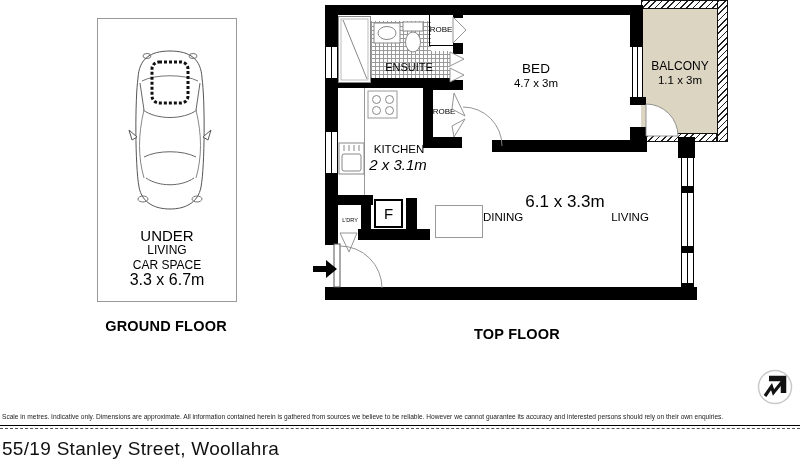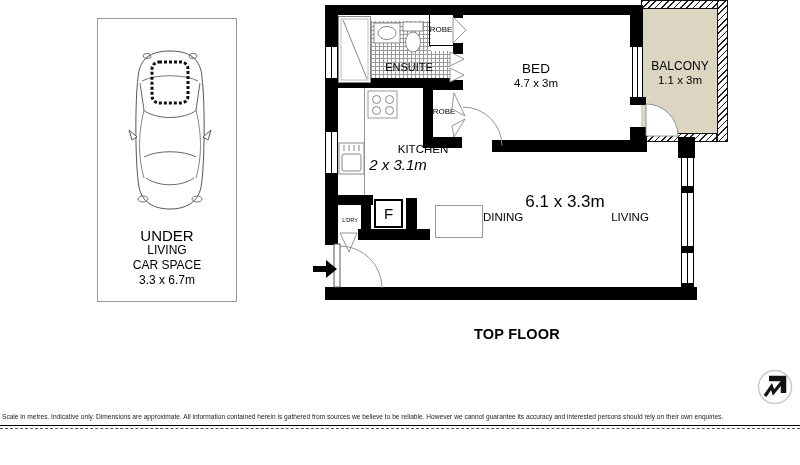--- a/index.html
+++ b/index.html
@@ -41,21 +41,22 @@
     <path d="M 10,90 L 2,83 L 5,93 Z M 76,90 L 84,83 L 81,93 Z" fill="#fff" stroke="#555" stroke-width="1"></path>
     <ellipse cx="20" cy="9" rx="4" ry="2.5" fill="none" stroke="#777" stroke-width="1"></ellipse>
     <ellipse cx="66" cy="9" rx="4" ry="2.5" fill="none" stroke="#777" stroke-width="1"></ellipse>
     <ellipse cx="16" cy="152" rx="5" ry="3" fill="none" stroke="#777" stroke-width="1"></ellipse>
     <ellipse cx="70" cy="152" rx="5" ry="3" fill="none" stroke="#777" stroke-width="1"></ellipse>
   </svg>
 
   <div class="lbl" style="left:167px;top:235px;font-size:15px;">UNDER</div>
   <div class="lbl" style="left:167px;top:250px;font-size:12px;">LIVING</div>
   <div class="lbl" style="left:167px;top:265px;font-size:12px;">CAR SPACE</div>
-  <div class="lbl" style="left:167px;top:280px;font-size:12px;">3.3 x 6.7m</div>
+  <div class="lbl" style="left:167px;top:280px;font-size:16px;">3.3 x 6.7m</div>
+  <div class="lbl title" style="left:166px;top:326px;">GROUND FLOOR</div>
 
   <div class="abs beige" style="left:641px;top:8px;width:76px;height:127px;"></div>
   <div class="hatch" style="left:641px;top:0px;width:87px;height:9px;"></div>
   <div class="hatch" style="left:717px;top:0px;width:11px;height:142px;"></div>
   <div class="hatch" style="left:641px;top:133px;width:76px;height:9px;"></div>
 
   <div class="tiles" style="left:371px;top:21px;width:60px;height:30px;"></div>
   <div class="tiles" style="left:371px;top:51px;width:79px;height:32px;"></div>
 
   <i class="w" style="left:325px;top:5px;width:318px;height:10px;"></i>
@@ -98,21 +99,21 @@
     </div>
   <div class="abs" style="left:364px;top:88px;width:1px;height:107px;background:#999;"></div>
 
   <div class="lbl" style="left:409px;top:67px;font-size:11px;text-align:center;">ENSUITE</div>
   <div class="lbl" style="left:441px;top:30px;font-size:8px;">ROBE</div>
   <div class="lbl" style="left:444px;top:112px;font-size:8px;">ROBE</div>
   <div class="lbl" style="left:536px;top:69px;font-size:13.5px;">BED</div>
   <div class="lbl" style="left:536px;top:84px;font-size:11.5px;">4.7 x 3m</div>
   <div class="lbl" style="left:680px;top:66px;font-size:12px;">BALCONY</div>
   <div class="lbl" style="left:680px;top:81px;font-size:11.5px;">1.1 x 3m</div>
-  <div class="lbl" style="left:399px;top:150px;font-size:11.5px;margin-left:24px;">KITCHEN</div>
+  <div class="lbl" style="left:399px;top:150px;font-size:11.5px;">KITCHEN</div>
   <div class="lbl" style="left:398px;top:164px;font-size:15px;font-style:italic;">2 x 3.1m</div>
   <div class="lbl" style="left:350px;top:221px;font-size:5.5px;">L'DRY</div>
   <div class="lbl" style="left:565px;top:201px;font-size:17px;">6.1 x 3.3m</div>
   <div class="lbl" style="left:503px;top:218px;font-size:11.5px;">DINING</div>
   <div class="lbl" style="left:630px;top:218px;font-size:11.5px;">LIVING</div>
   <div class="lbl title" style="left:517px;top:334px;">TOP FLOOR</div>
 
   <svg id="overlay" width="800" height="465" viewBox="0 0 800 465">
 
     <rect x="341" y="19" width="27" height="61" fill="none" stroke="#bbb" stroke-width="1"></rect>
@@ -167,20 +168,21 @@
     
     
     
     
   </div>
   <div class="abs" style="left:2px;top:413px;width:796px;font-size:6.6px;color:#222;letter-spacing:0;">Scale in metres. Indicative only. Dimensions are approximate. All information contained herein is gathered from sources we believe to be reliable. However we cannot guarantee its accuracy and interested persons should rely on their own enquiries.</div>
 
   <div class="abs" style="left:0;top:425px;width:800px;height:0;border-top:1px solid #000;"></div>
   <div class="abs" style="left:0;top:428px;width:800px;height:0;border-top:1px dashed #555;"></div>
 
+  <div class="abs" style="left:2px;top:438px;font-size:19px;letter-spacing:.3px;color:#111;">55/19 Stanley Street, Woollahra</div>
 
   <svg class="abs" style="left:757px;top:369px;" width="36" height="36" viewBox="0 0 36 36">
     <circle cx="18" cy="18" r="16.5" fill="none" stroke="#c9c9c9" stroke-width="1.5"></circle>
     <path d="M 12,9.5 H 26.5 V 24" fill="none" stroke="#111" stroke-width="5.5"></path>
     <path d="M 8,27 L 14.5,17.5 L 16.5,23.5 L 25,13" fill="none" stroke="#111" stroke-width="3.2"></path>
   </svg>
 
 
 </div>
 

